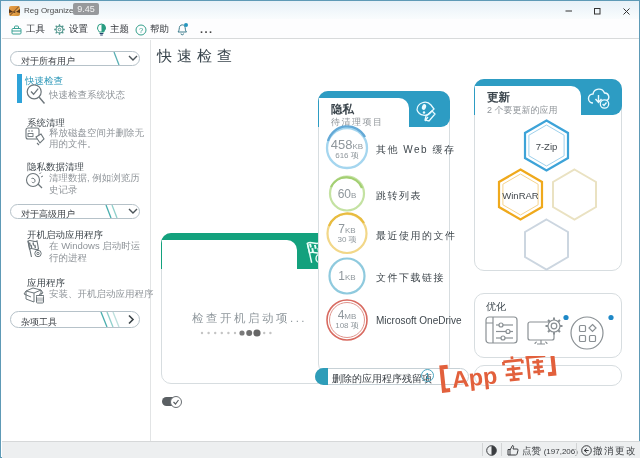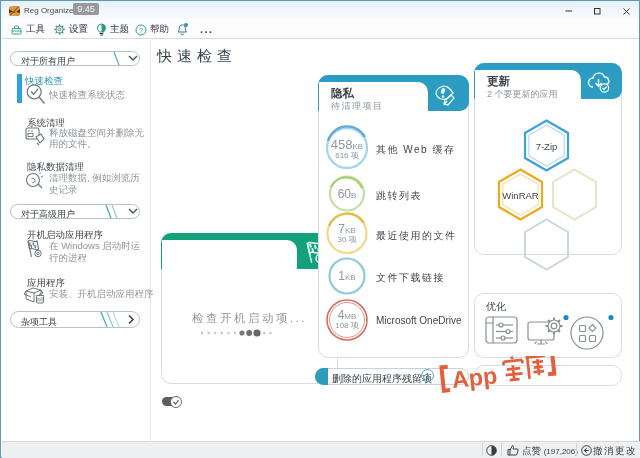--- a/index.html
+++ b/index.html
@@ -198,21 +198,21 @@
         <circle cx="72.4" cy="5" r="1.2" fill="#c4c4c4"></circle>
     </svg>
   </div>
 
   <div class="abs" style="left:161px;top:396px;width:15px;height:9px;background:#5a5f63;border-radius:5px"></div>
   <div class="abs" style="left:169px;top:394.5px;width:12px;height:12px;background:#fff;border:1px solid #6a6f73;border-radius:50%"></div>
   <svg class="abs" style="left:171px;top:396.5px;width:8px;height:8px" viewBox="0 0 8 8">
       <path d="M1.5 4 l2 2 l3-4" fill="none" stroke="#5a5f63" stroke-width="1.2"></path>
     </svg>
 
-  <div class="card capcard" style="left:317px;top:74px;width:151px;height:283px">
+  <div class="card capcard" style="left:317px;top:90px;width:132px;height:283px">
     <div class="band tealbg"></div>
     <div class="inner"></div>
     <svg class="abs" style="right:9px;top:6px;width:26px;height:26px" viewBox="0 0 26 26">
       <path d="M3 12 a8 8 0 0 1 14-5 l3 4 -3 3 a8 8 0 0 1 -14-2" fill="none" stroke="#eafaff" stroke-width="1.3"></path>
       <ellipse cx="10" cy="9" rx="2" ry="3" fill="#eafaff" transform="rotate(20 10 9)"></ellipse>
       <circle cx="10" cy="14.5" r="1.2" fill="#eafaff"></circle>
       <path d="M18 13 l3 3 -6 7 -4-1 1-4 z M14 19 l-3 4" fill="none" stroke="#eafaff" stroke-width="1.3"></path>
     </svg>
     <div class="cardtitle" style="left:12px;top:10px">隐私</div>
     <div class="cardsub" style="left:12px;top:24px;letter-spacing:1.5px">待清理项目</div>
@@ -241,21 +241,21 @@
   <div class="ringlabel" style="left:375px;top:187.5px;letter-spacing:1.5px">跳转列表</div>
   <div class="ringlabel" style="left:375px;top:227.5px;letter-spacing:1.5px">最近使用的文件</div>
   <div class="ringlabel" style="left:375px;top:270px;letter-spacing:1.5px">文件下载链接</div>
   <div class="ringlabel" style="left:375px;top:314px">Microsoft OneDrive</div>
 
   <div class="abs" style="left:314px;top:367px;width:154px;height:17px;background:#fff;border:1px solid #c7d1d6;border-radius:8.5px"></div>
   <div class="abs" style="left:314px;top:367px;width:13px;height:17px;background:#2e9db9;border-radius:8.5px 0 0 8.5px"></div>
   <div class="abs" style="left:331px;top:371px;font-size:10px;color:#3b4046">删除的应用程序残留项</div>
   <div class="abs" style="left:420px;top:368px;width:13px;height:13px;border:1.2px solid #4aa5c0;border-radius:50%;color:#2e95b5;font-size:9px;text-align:center;line-height:13px">1</div>
 
-  <div class="card capcard" style="left:473px;top:62px;width:148px;height:192px">
+  <div class="card capcard" style="left:473px;top:78px;width:148px;height:192px">
     <div class="band tealbg"></div>
     <div class="inner"></div>
     <svg class="abs" style="right:9px;top:7px;width:25px;height:23px" viewBox="0 0 25 23">
       <path d="M6 16 a4.5 4.5 0 0 1 0-9 a6 6 0 0 1 11.5-1 a4 4 0 0 1 1.5 7.8" fill="none" stroke="#eafaff" stroke-width="1.4"></path>
       <path d="M11.5 8 v7 M8.5 12 l3 3.5 l3-3.5" fill="none" stroke="#eafaff" stroke-width="1.4"></path>
       <circle cx="17.5" cy="17" r="4.2" fill="#2d9cc3" stroke="#eafaff" stroke-width="1.3"></circle>
       <path d="M15.6 17 l1.4 1.5 l2.5-3" fill="none" stroke="#eafaff" stroke-width="1.3"></path>
     </svg>
     <div class="cardtitle" style="left:12px;top:10px">更新</div>
     <div class="cardsub" style="left:12px;top:24px">2 个要更新的应用</div>

